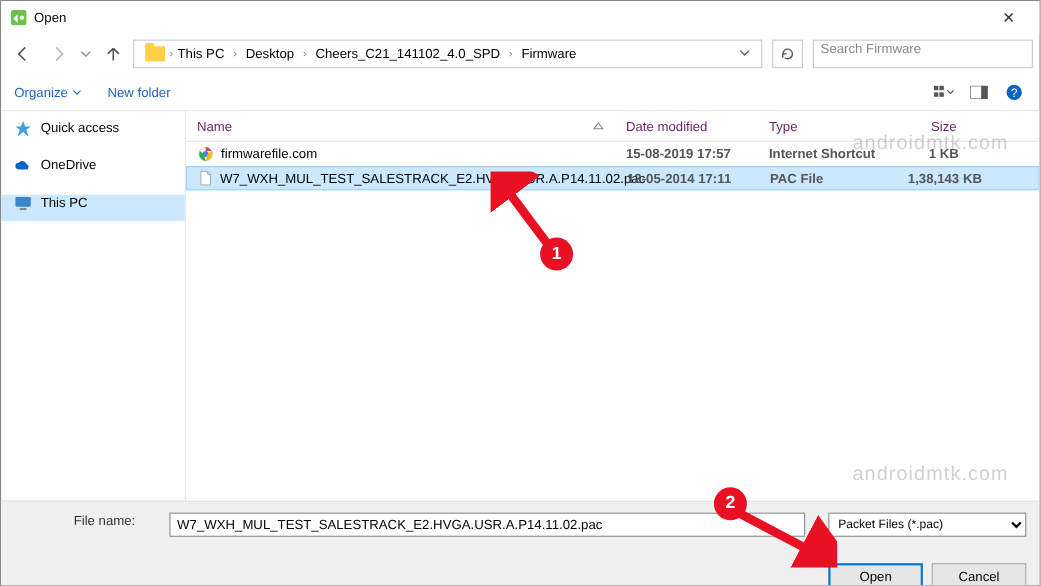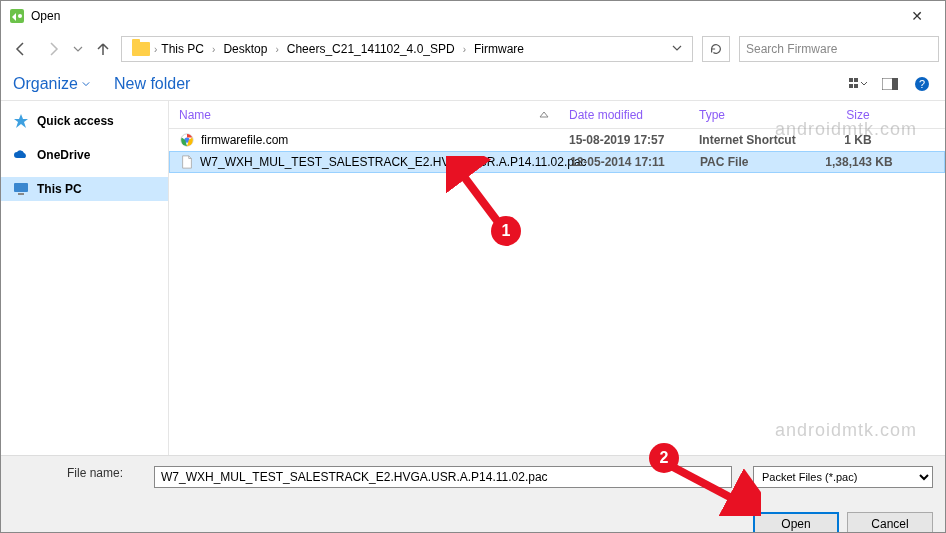--- a/index.html
+++ b/index.html
@@ -51,60 +51,59 @@
     height: 22px;
     display: inline-flex;
     align-items: center;
     gap: 4px;
   }
   .addr .sep { color: #888; font-size: 10px; }
   .addr .drop { margin-left: auto; color: #555; padding: 0 6px; }
   .refresh { width: 28px; height: 26px; border: 1px solid #ccc; display: inline-flex; align-items: center; justify-content: center; margin-left: 5px; }
   .search {
     width: 200px; height: 26px; border: 1px solid #ccc; margin-left: 5px;
-    display: flex; align-items: center; padding: 0 6px; color: #888;
+    display: flex; padding: 0 6px; color: #888;
   }
   .toolbar {
     height: 34px;
     display: flex;
     align-items: center;
     padding: 0 12px;
     border-bottom: 1px solid #e5e5e5;
     gap: 24px;
   }
-  .toolbar .link { color: #1a66c8; font-size: 16px; display: inline-flex; align-items: center; gap: 4px; }
+  .toolbar .link { color: #1a66c8; font-size: 12px; display: inline-flex; align-items: center; gap: 4px; }
   .toolbar .right { margin-left: auto; display: flex; gap: 10px; align-items: center; color: #555; }
   .iconbtn { width: 22px; height: 22px; display:inline-flex; align-items:center; justify-content:center; }
   .main {
     display: flex;
     height: 354px;
   }
   .nav {
     width: 168px;
     border-right: 1px solid #e5e5e5;
     padding: 8px 0;
   }
   .nav-item {
     height: 24px;
     display: flex;
-    align-items: center;
+    align-items: flex-start;
     padding: 0 12px;
     gap: 8px;
     font-size: 12px;
-    font-weight: bold;
   }
   .nav-item.sel { background: #cce8ff; }
   .nav-spacer { height: 10px; }
   .content { flex: 1; position: relative; background: #fff; }
   .cols {
     height: 28px;
     border-bottom: 1px solid #e5e5e5;
     display: flex;
     align-items: center;
-    color: #8b5cf6;
+    color: #701a75;
     font-size: 12px;
   }
   .col-name { width: 400px; padding-left: 10px; display:flex; align-items:center; gap:4px;}
   .col-date { width: 130px; }
   .col-type { width: 120px; }
   .col-size { width: 90px; text-align: center; padding-right: 12px; }
   .row {
     height: 22px;
     display: flex;
     align-items: center;

